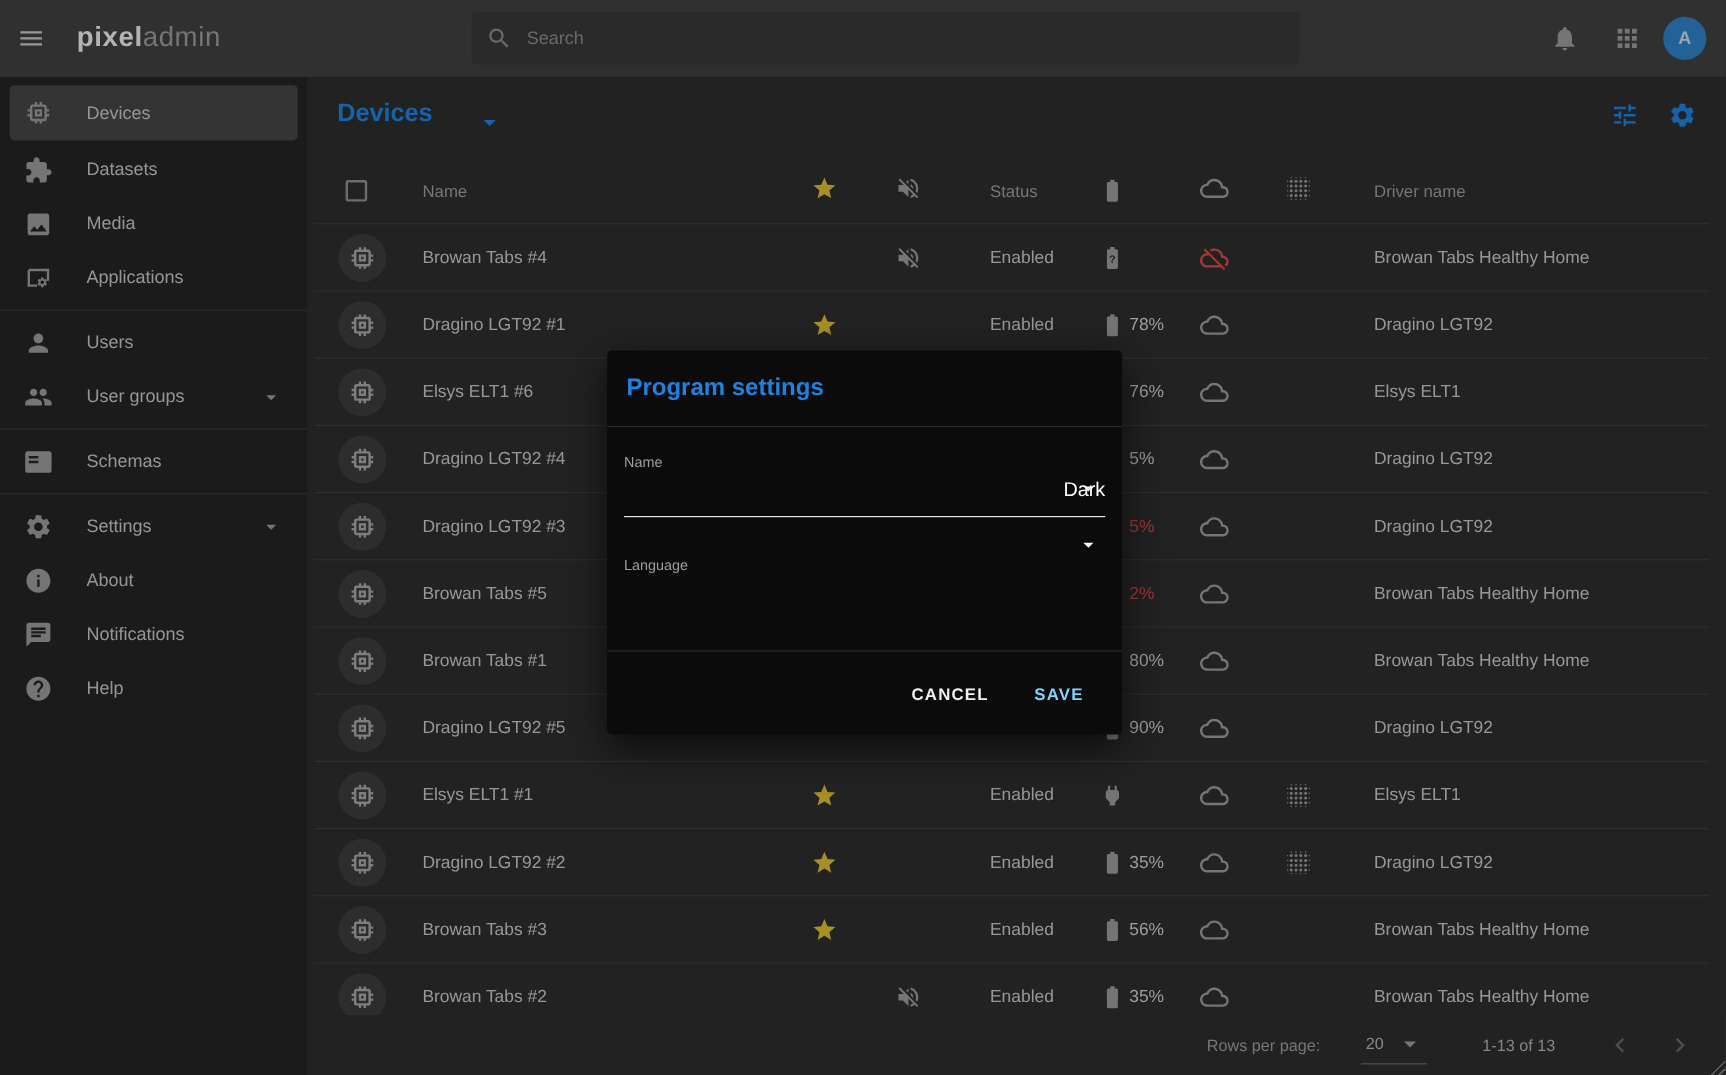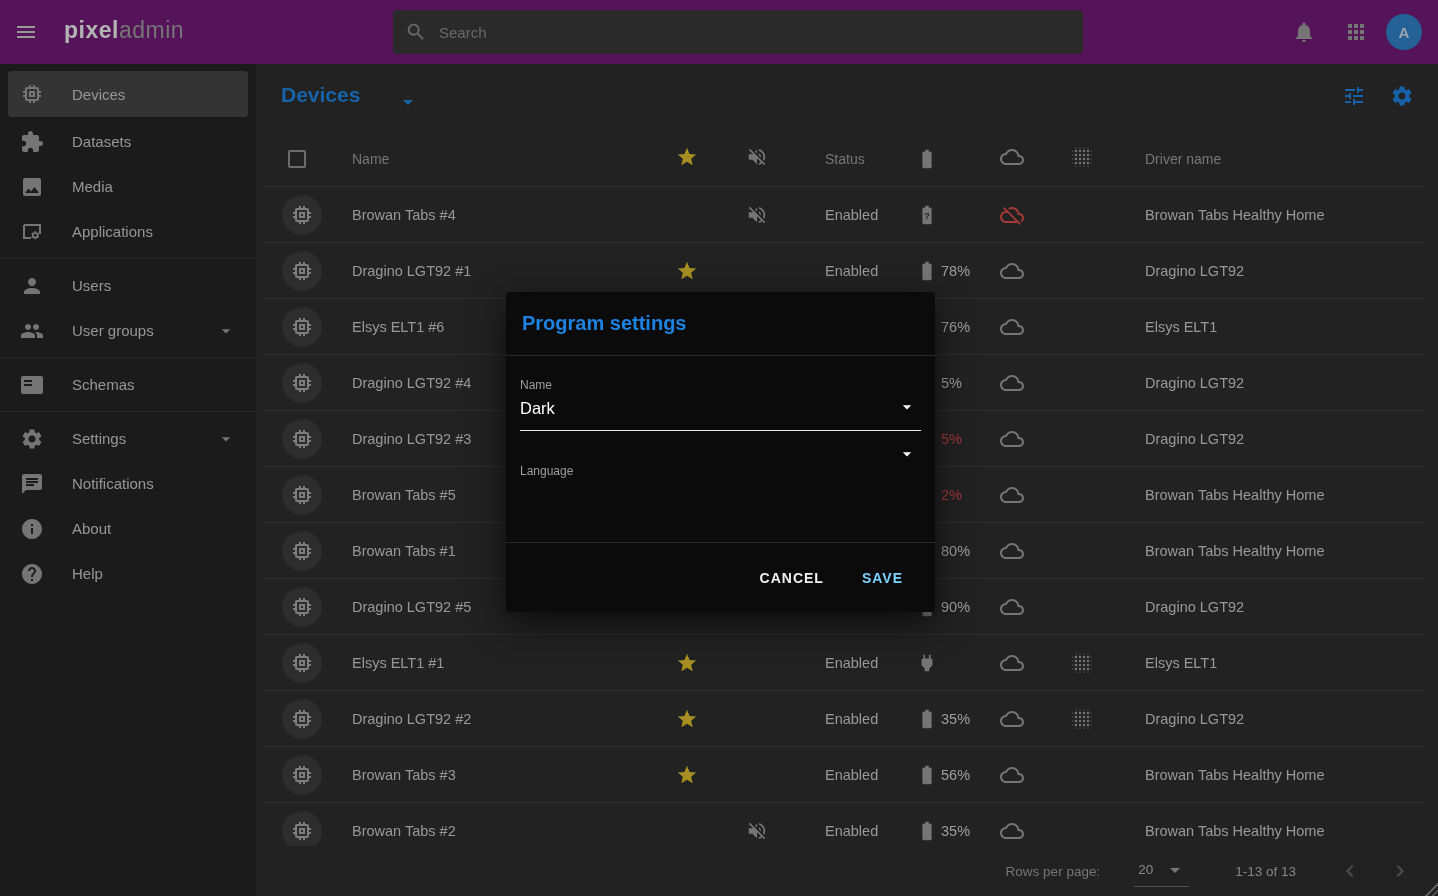--- a/index.html
+++ b/index.html
@@ -5,21 +5,21 @@
   * { box-sizing: border-box; }
   html,body { margin:0; padding:0; }
   body {
     width:1438px; height:896px; overflow:hidden; position:relative;
     background:#2d2d2d; font-family:"Liberation Sans", sans-serif;
     -webkit-font-smoothing:antialiased;
   }
   .icon { display:inline-block; vertical-align:middle; }
 
   
-  .topbar { position:absolute; top:0; left:0; right:0; height:64px; background:#701a75; z-index:10; }
+  .topbar { position:absolute; top:0; left:0; right:0; height:64px; background:#404040; z-index:10; }
   .hamburger { position:absolute; left:14px; top:20px; width:24px; height:24px; cursor:pointer; }
   .logo { position:absolute; left:64px; top:17px; font-size:23px; letter-spacing:.5px; }
   .logo b { color:#ececec; font-weight:700; }
   .logo span { color:#9a9a9a; font-weight:400; }
   .searchbox { position:absolute; left:393px; top:10px; width:690px; height:44px; background:#383838; border-radius:4px; display:flex; align-items:center; padding:0 12px; }
   .searchbox input { flex:1; background:transparent; border:none; outline:none; color:#d6d6d6; font-size:15px; margin-left:10px; font-family:"Liberation Sans",sans-serif; }
   .searchbox input::placeholder { color:#8a8a8a; }
   .top-ico { position:absolute; top:20px; width:24px; height:24px; color:#9a9a9a; cursor:pointer; }
   .avatar-top { position:absolute; left:1386px; top:14px; width:36px; height:36px; border-radius:50%; background:#2f80c7; color:#cfd8e6; display:flex; align-items:center; justify-content:center; font-size:15px; font-weight:700; cursor:pointer; }
 
@@ -67,21 +67,21 @@
 
   
   .scrim { position:absolute; inset:0; background:rgba(0,0,0,.24); z-index:40; }
   .modal { position:absolute; left:506px; top:292px; width:429px; height:320px; background:#0b0b0b; border-radius:4px; box-shadow:0 12px 36px rgba(0,0,0,.65); z-index:50; display:flex; flex-direction:column; }
   .modal-head { height:64px; border-bottom:1px solid #2a2a2a; display:flex; align-items:center; padding:0 16px; }
   .modal-title { color:#1e82e0; font-size:20px; font-weight:700; }
   .modal-body { flex:1; padding:0 14px; }
   .mfield { position:relative; margin-top:22px; cursor:pointer; }
   .mfield + .mfield { margin-top:33px; }
   .mfield .flabel { font-size:12px; color:#9e9e9e; }
-  .mfield .fvalue { font-size:16.5px; color:#ffffff; margin-top:7px; padding-bottom:12px; border-bottom:1px solid #e8e8e8; }
+  .mfield .fvalue { font-size:16.5px; color:#ffffff; margin-top:7px; padding-bottom:12px; border-bottom:1px solid #e8e8e8;text-align:right; }
   .mfield .fcaret { position:absolute; right:4px; bottom:14px; width:20px; height:20px; color:#ffffff; }
   .modal-foot { height:70px; border-top:1px solid #2a2a2a; display:flex; align-items:center; justify-content:flex-end; padding-right:28px; gap:30px; }
   .mbtn { background:transparent; border:none; font-family:"Liberation Sans",sans-serif; font-size:14px; font-weight:700; letter-spacing:1px; cursor:pointer; padding:6px 4px; }
   .mbtn.cancel { color:#f0f0f0; }
   .mbtn.save { color:#7dd3fc; }
 </style>
 </head>
 <body>
 
 <header class="topbar">
@@ -164,29 +164,29 @@
         <span class="side-icon"><svg viewBox="0 0 24 24" width="100%" height="100%" fill="currentColor">
             <path d="M19.14 12.94c.04-.3.06-.61.06-.94 0-.32-.02-.64-.07-.94l2.03-1.58c.18-.14.23-.41.12-.61l-1.92-3.32c-.12-.22-.37-.29-.59-.22l-2.39.96c-.5-.38-1.03-.7-1.62-.94l-.36-2.54c-.04-.24-.24-.41-.48-.41h-3.84c-.24 0-.43.17-.47.41l-.36 2.54c-.59.24-1.13.57-1.62.94l-2.39-.96c-.22-.08-.47 0-.59.22L2.74 8.87c-.12.21-.08.47.12.61l2.03 1.58c-.05.3-.09.63-.09.94s.02.64.07.94l-2.03 1.58c-.18.14-.23.41-.12.61l1.92 3.32c.12.22.37.29.59.22l2.39-.96c.5.38 1.03.7 1.62.94l.36 2.54c.05.24.24.41.48.41h3.84c.24 0 .44-.17.47-.41l.36-2.54c.59-.24 1.13-.56 1.62-.94l2.39.96c.22.08.47 0 .59-.22l1.92-3.32c.12-.22.07-.47-.12-.61l-2.01-1.58zM12 15.6c-1.98 0-3.6-1.62-3.6-3.6s1.62-3.6 3.6-3.6 3.6 1.62 3.6 3.6-1.62 3.6-3.6 3.6z"></path>
           </svg></span>
         <span class="side-label">Settings</span>
         <span class="chev"><svg viewBox="0 0 24 24" width="100%" height="100%" fill="currentColor">
             <path d="M7 10l5 5 5-5z"></path>
           </svg></span>
       </div>
       <div class="side-item">
         <span class="side-icon"><svg viewBox="0 0 24 24" width="100%" height="100%" fill="currentColor">
+            <path d="M12 2C6.48 2 2 6.48 2 12s4.48 10 10 10 10-4.48 10-10S17.52 2 12 2zm1 15h-2v-6h2v6zm0-8h-2V7h2v2z"></path>
+          </svg></span>
+        <span class="side-label">About</span>
+      </div>
+      <div class="side-item">
+        <span class="side-icon"><svg viewBox="0 0 24 24" width="100%" height="100%" fill="currentColor">
             <path d="M20 2H4c-1.1 0-1.99.9-1.99 2L2 22l4-4h14c1.1 0 2-.9 2-2V4c0-1.1-.9-2-2-2zM6 9h12v2H6V9zm8 5H6v-2h8v2zm4-6H6V6h12v2z"></path>
           </svg></span>
         <span class="side-label">Notifications</span>
-      </div>
-      <div class="side-item">
-        <span class="side-icon"><svg viewBox="0 0 24 24" width="100%" height="100%" fill="currentColor">
-            <path d="M12 2C6.48 2 2 6.48 2 12s4.48 10 10 10 10-4.48 10-10S17.52 2 12 2zm1 15h-2v-6h2v6zm0-8h-2V7h2v2z"></path>
-          </svg></span>
-        <span class="side-label">About</span>
       </div>
       <div class="side-item">
         <span class="side-icon"><svg viewBox="0 0 24 24" width="100%" height="100%" fill="currentColor">
             <path d="M12 2C6.48 2 2 6.48 2 12s4.48 10 10 10 10-4.48 10-10S17.52 2 12 2zm1 17h-2v-2h2v2zm2.07-7.75l-.9.92C13.45 12.9 13 13.5 13 15h-2v-.5c0-1.1.45-2.1 1.17-2.83l1.24-1.26c.37-.36.59-.86.59-1.41 0-1.1-.9-2-2-2s-2 .9-2 2H8c0-2.21 1.79-4 4-4s4 1.79 4 4c0 .88-.36 1.68-.93 2.25z"></path>
           </svg></span>
         <span class="side-label">Help</span>
       </div>
     </nav>
 </aside>
 

